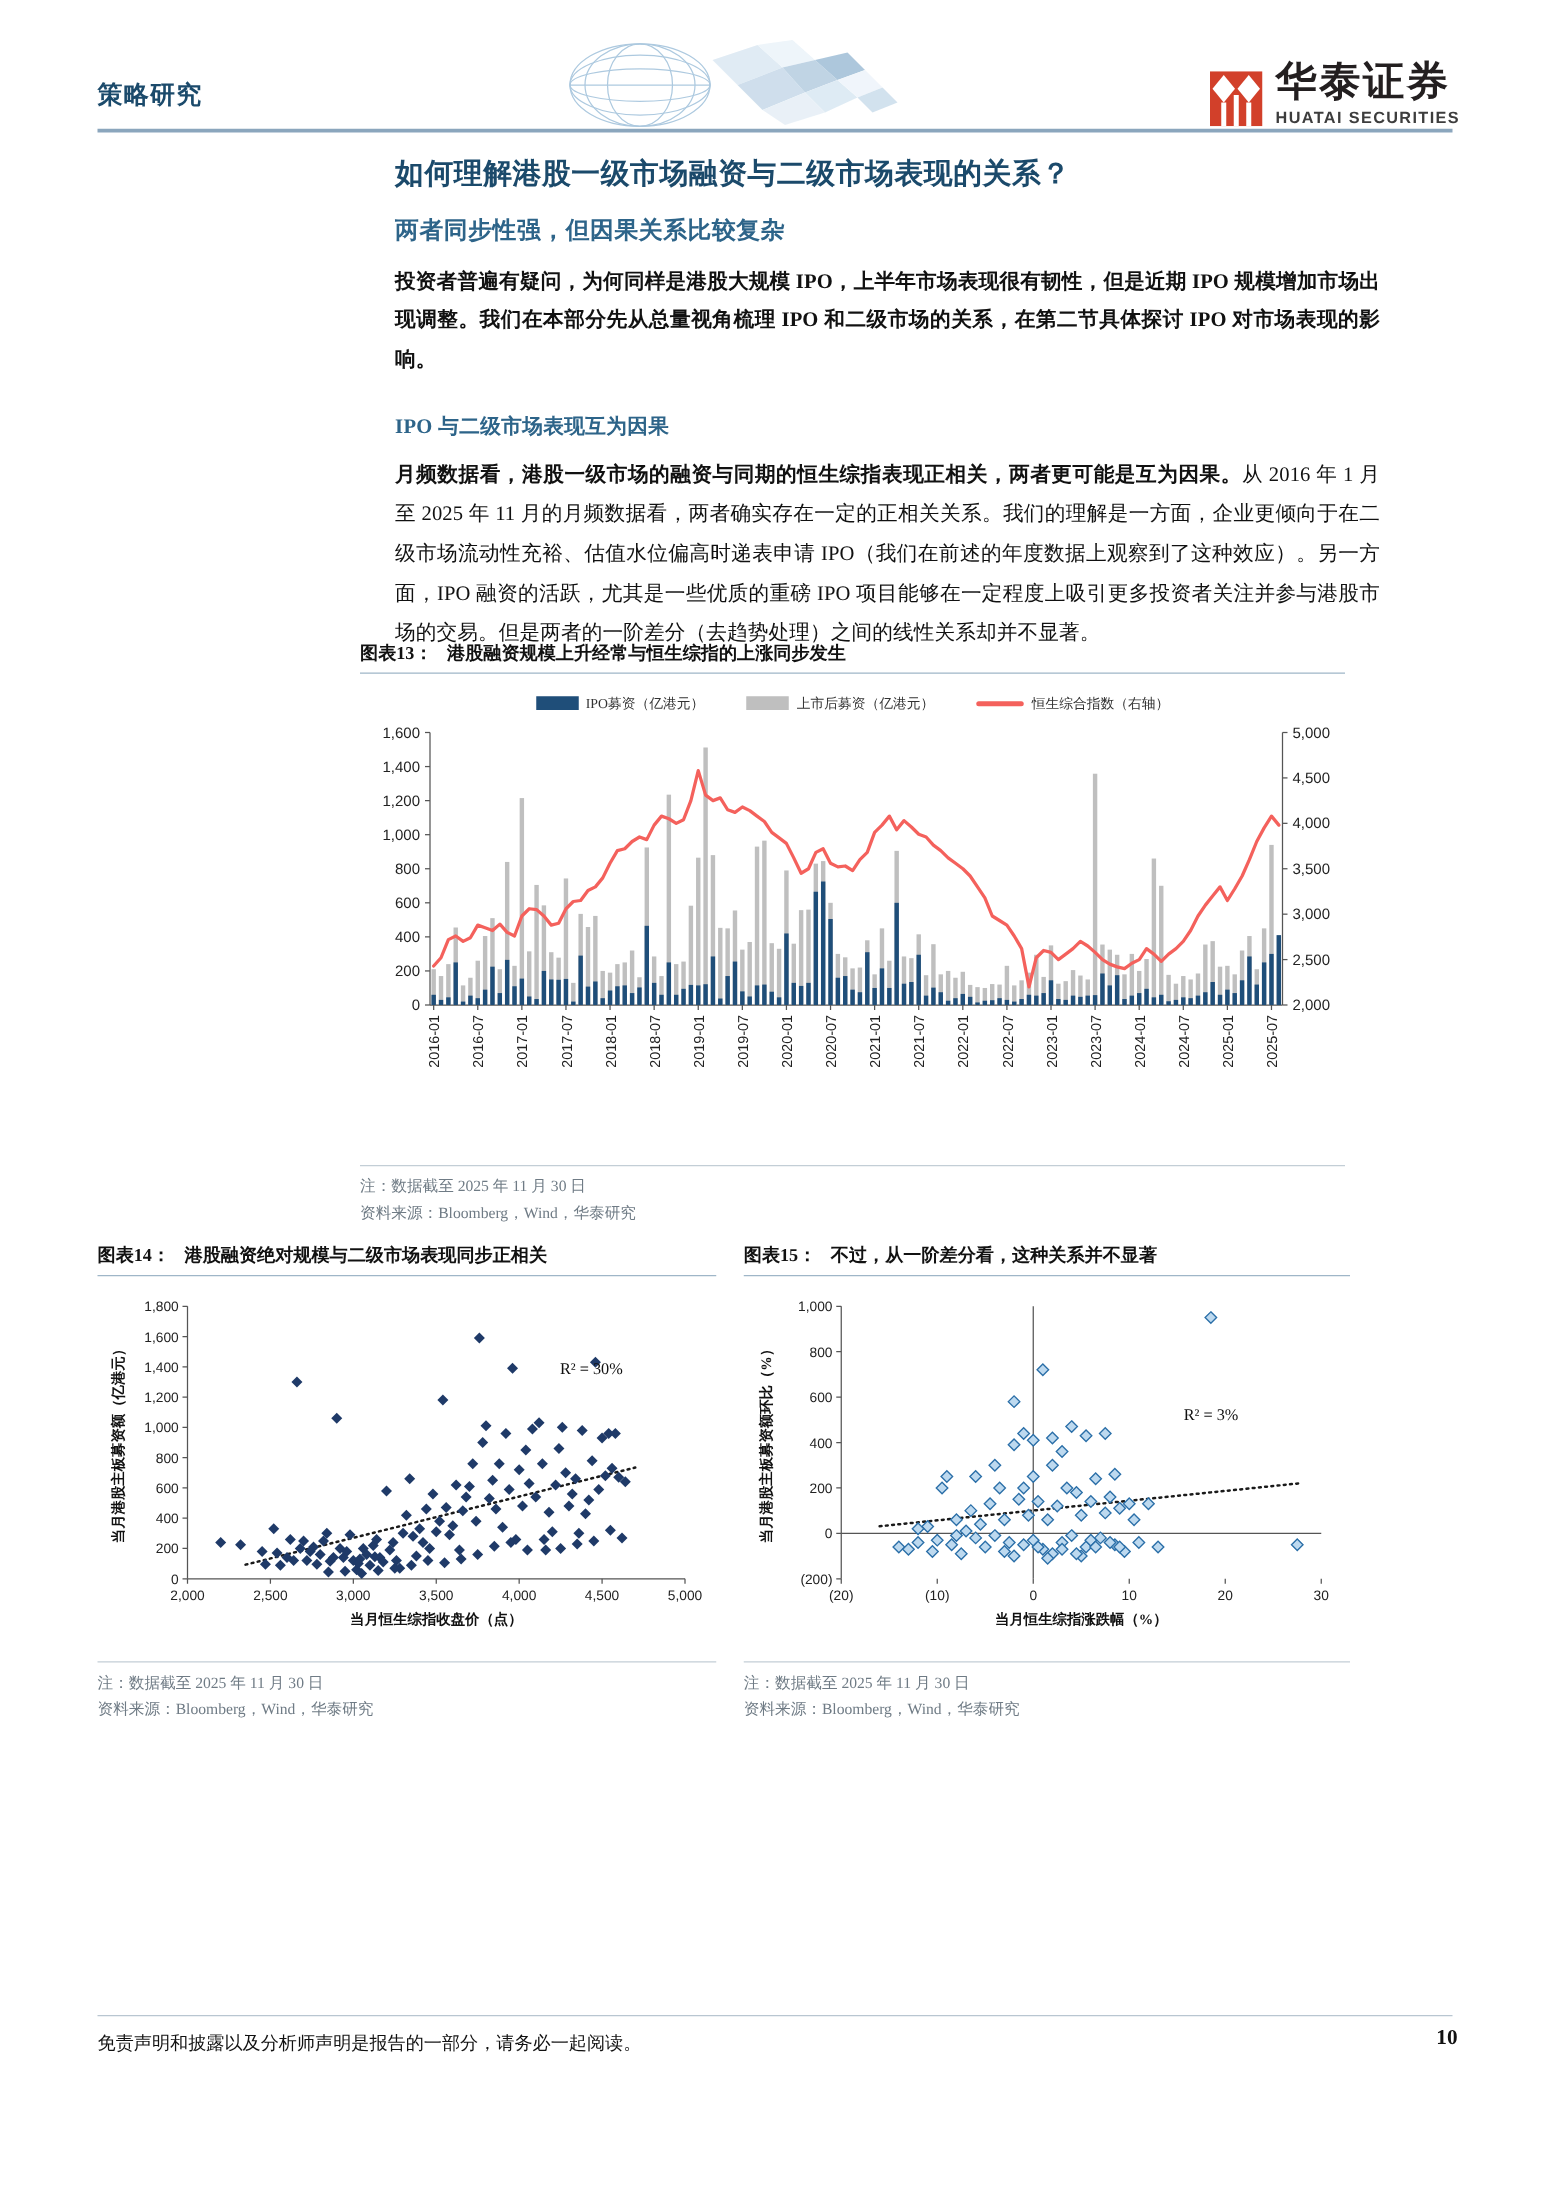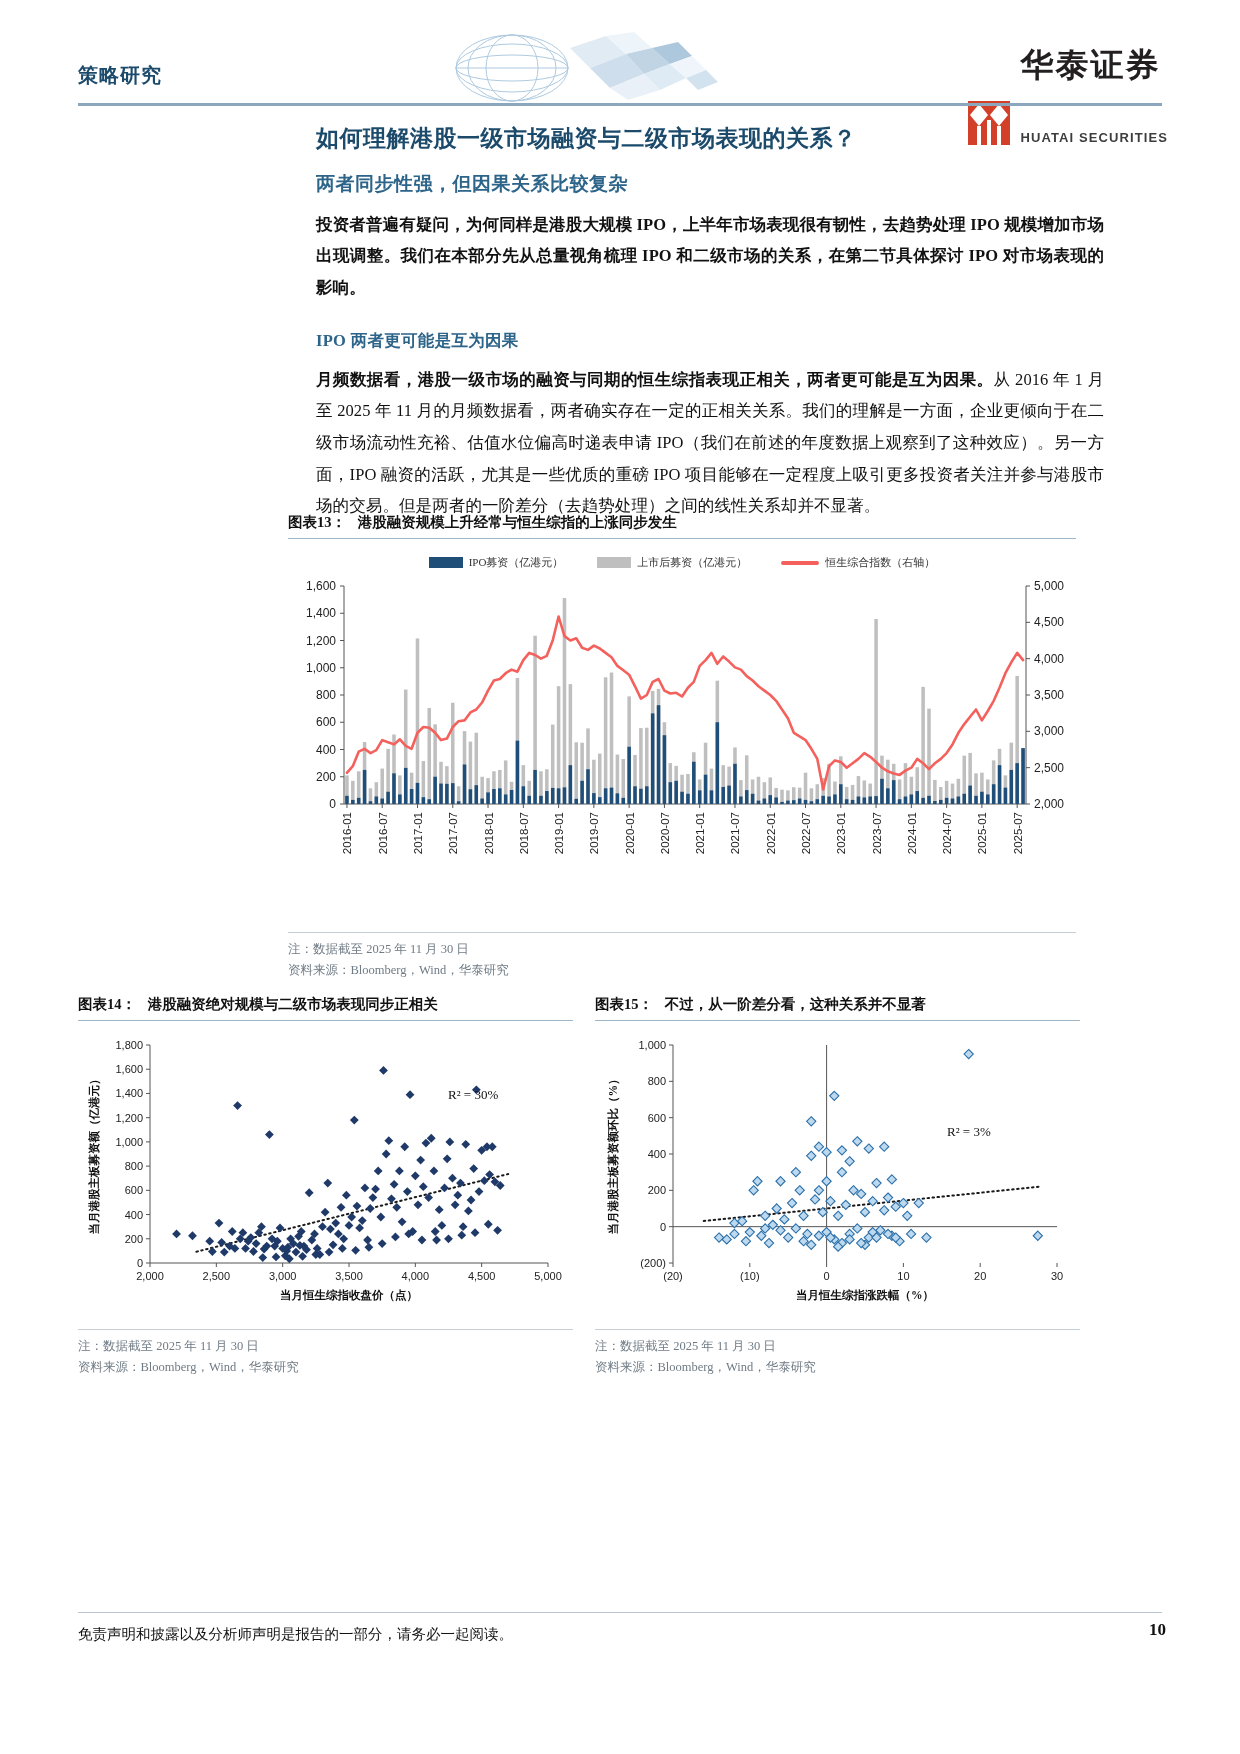--- a/index.html
+++ b/index.html
@@ -22,21 +22,21 @@
   .hdr-rule {
     position: absolute; left: 78px; top: 103px; width: 1084px; height: 3px;
     background: #8ba6bd;
   }
   .globe {
     position: absolute; left: 420px; top: 30px; width: 320px; height: 76px;
     opacity: .85;
   }
   .logo { position: absolute; right: 72px; top: 48px; display: flex; align-items: flex-end; gap: 10px; }
   .logo-mark { width: 42px; height: 44px; position: relative; }
-  .logo-text { display: flex; flex-direction: column; gap: 44px; }
+  .logo-text { display: flex; flex-direction: column; }
   .logo-cn { font-size: 33px; font-weight: 700; color: #231f20; letter-spacing: 2px; line-height: 1; font-family: "Liberation Sans", sans-serif; }
   .logo-en { font-size: 13px; font-weight: 700; color: #3d3d3d; letter-spacing: 1.1px; margin-top: 5px; font-family: "Liberation Sans", sans-serif; }
 
   
   .art { position: absolute; left: 288px; top: 122px; width: 788px; margin-left: 28px; }
   .h1 {
     font-size: 23px; font-weight: 700; color: #1b4a6b;
     letter-spacing: .5px; line-height: 1.5;
   }
   .h2 {
@@ -139,22 +139,22 @@
         <div class="logo-en">HUATAI SECURITIES</div>
       </div>
     </div>
 
     <div class="hdr-rule"></div>
   </div>
 
   <div class="art">
     <div class="h1">如何理解港股一级市场融资与二级市场表现的关系？</div>
     <div class="h2">两者同步性强，但因果关系比较复杂</div>
-    <p class="body bold">投资者普遍有疑问，为何同样是港股大规模 IPO，上半年市场表现很有韧性，去趋势处理 IPO 规模增加市场出现调整。我们在本部分先从总量视角梳理 IPO 和二级市场的关系，在第二节具体探讨 IPO 对市场表现的影响。</p>
-    <div class="h3">IPO 两者更可能是互为因果</div>
+    <p class="body bold">投资者普遍有疑问，为何同样是港股大规模 IPO，上半年市场表现很有韧性，但是近期 IPO 规模增加市场出现调整。我们在本部分先从总量视角梳理 IPO 和二级市场的关系，在第二节具体探讨 IPO 对市场表现的影响。</p>
+    <div class="h3">IPO 与二级市场表现互为因果</div>
     <p class="body"><span class="lead-bold">月频数据看，港股一级市场的融资与同期的恒生综指表现正相关，两者更可能是互为因果。</span><span>从 2016 年 1 月至 2025 年 11 月的月频数据看，两者确实存在一定的正相关关系。我们的理解是一方面，企业更倾向于在二级市场流动性充裕、估值水位偏高时递表申请 IPO（我们在前述的年度数据上观察到了这种效应）。另一方面，IPO 融资的活跃，尤其是一些优质的重磅 IPO 项目能够在一定程度上吸引更多投资者关注并参与港股市场的交易。但是两者的一阶差分（去趋势处理）之间的线性关系却并不显著。</span></p>
   </div>
 
   <div class="ex13">
     <div class="ex-title">
       <span>图表13：</span>
       <span style="margin-left:8px">港股融资规模上升经常与恒生综指的上涨同步发生</span>
     </div>
     <div class="ex-rule"></div>
 

